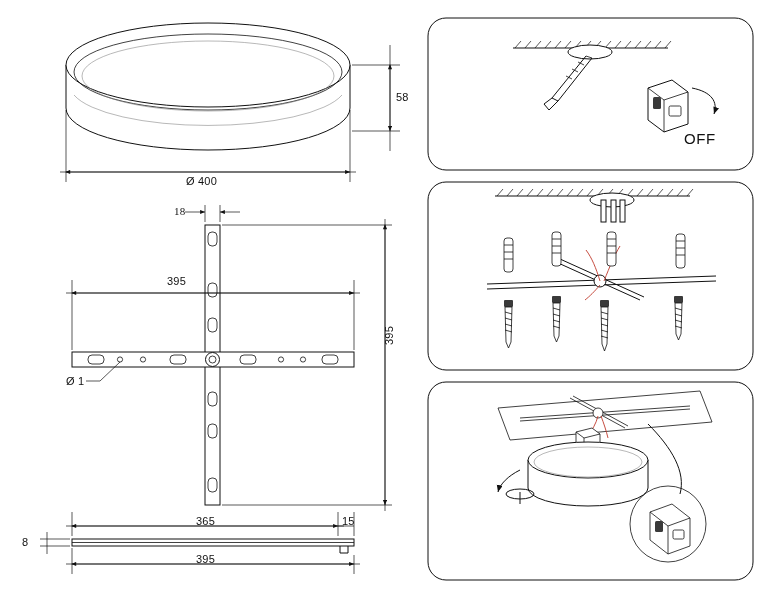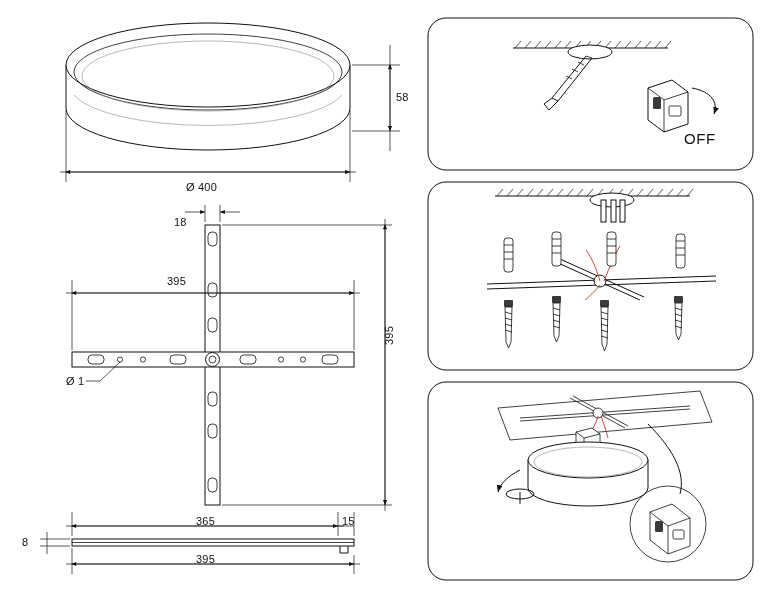--- a/index.html
+++ b/index.html
@@ -294,23 +294,23 @@
       <path class="ln-thin fill-w" d="M650,512 L672,504 L690,518 L690,546 L668,554 L650,540 Z"></path>
       <path class="ln-thin" d="M650,512 L668,526 L668,554 M668,526 L690,518"></path>
       <rect class="fill-dark" x="655" y="521" width="8" height="11" rx="1.5"></rect>
       <rect class="ln-thin fill-w" x="673" y="530" width="11" height="9" rx="1.5"></rect>
     </g>
 
   </svg>
 
   <div class="lbl" style="left:396px;top:91px;text-align:right;">58</div>
 
-  <div class="lbl" style="left:186px;top:175px;margin-top:6px;">Ø 400</div>
-
-  <div class="lbl" style="left:174px;top:216px;">18</div>
+  <div class="lbl" style="left:186px;top:175px;">Ø 400</div>
+
+  <div class="lbl" style="left:174px;top:205px;font-family:Liberation Serif, serif;">18</div>
 
   <div class="lbl" style="left:167px;top:275px;">395</div>
 
   <div class="lbl" style="left:383px;top:345px;transform:rotate(-90deg);transform-origin:left top;">395</div>
 
   <div class="lbl" style="left:66px;top:375px;">Ø 1</div>
 
   <div class="lbl" style="left:196px;top:515px;">365</div>
 
   <div class="lbl" style="left:342px;top:515px;">15</div>

